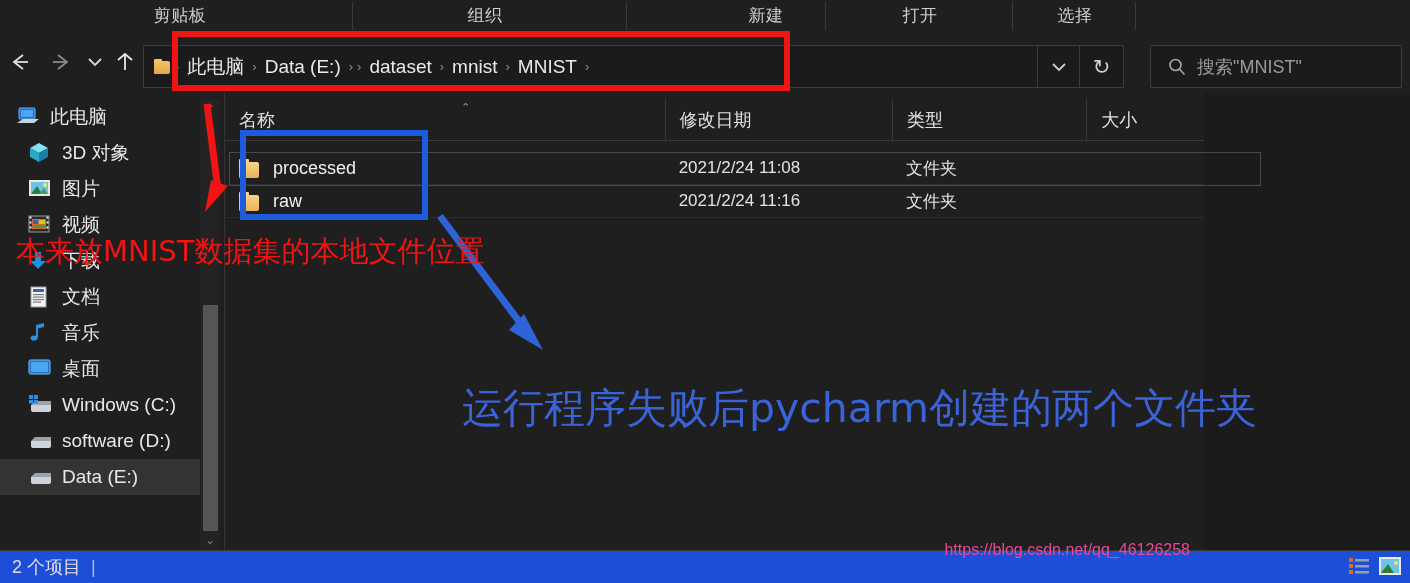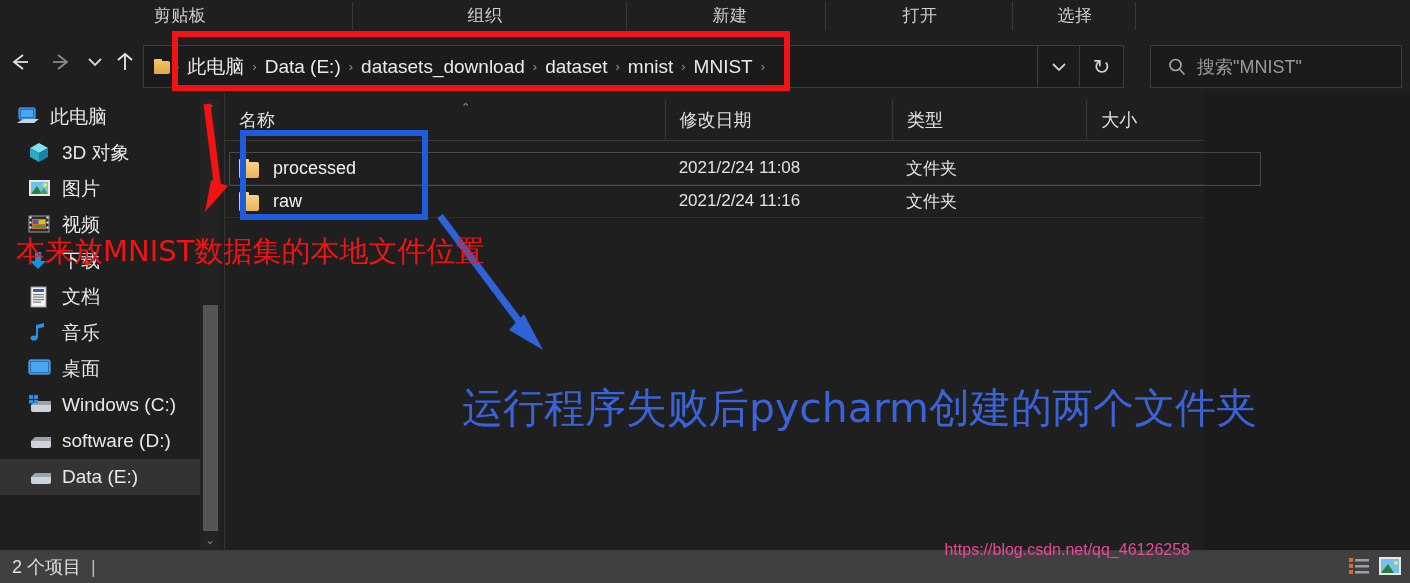--- a/index.html
+++ b/index.html
@@ -148,21 +148,21 @@
     border-radius: 1px 2px 2px 1px;
   }
   .fico::after {
     content: ""; position: absolute; left: 0; top: 0; width: 10px; height: 5px;
     background: #f7d38b; border-radius: 1px 1px 0 0;
   }
 
   
   .statusbar {
     position: absolute; left: 0; bottom: 0; width: 1410px; height: 33px;
-    background: #404040; border-top: 1px solid #3a3a3a;
+    background: #1d4ed8; border-top: 1px solid #3a3a3a;
     display: flex; align-items: center; padding-left: 12px; gap: 10px;
     color: #e0e0e0; font-size: 18px;
   }
   .statusbar .bar { color: #bdbdbd; }
   .status-icons {
     position: absolute; right: 8px; bottom: 2px; display: flex; gap: 8px;
     align-items: flex-end;
   }
 
   
@@ -196,21 +196,21 @@
 
 <div id="app">
 
   <div class="ribbon">
     <div class="ribbon-group" style="left:100px;width:160px">
         <span>剪贴板</span>
       </div>
     <div class="ribbon-group" style="left:380px;width:210px">
         <span>组织</span>
       </div>
-    <div class="ribbon-group" style="left:640px;width:180px">
+    <div class="ribbon-group" style="left:676px;width:180px">
         <span>新建</span>
       </div>
     <div class="ribbon-group" style="left:830px;width:180px">
         <span>打开</span>
       </div>
     <div class="ribbon-group" style="left:1016px;width:118px">
         <span>选择</span>
       </div>
 
     <div class="ribbon-sep" style="left:352px"></div>
@@ -247,21 +247,20 @@
   </div>
 
   <div class="addressbar">
     <div class="folder-ico"></div>
     <div class="crumbs">
       <span class="chev">›</span>
       <span class="crumb">此电脑</span>
       <span class="chev">›</span>
       <span class="crumb">Data (E:)</span>
       <span class="chev">›</span>
-      <span class="crumb">datasets_download</span>
       <span class="chev">›</span>
       <span class="crumb">dataset</span>
       <span class="chev">›</span>
       <span class="crumb">mnist</span>
       <span class="chev">›</span>
       <span class="crumb">MNIST</span>
       <span class="chev">›</span>
     </div>
   </div>
 

